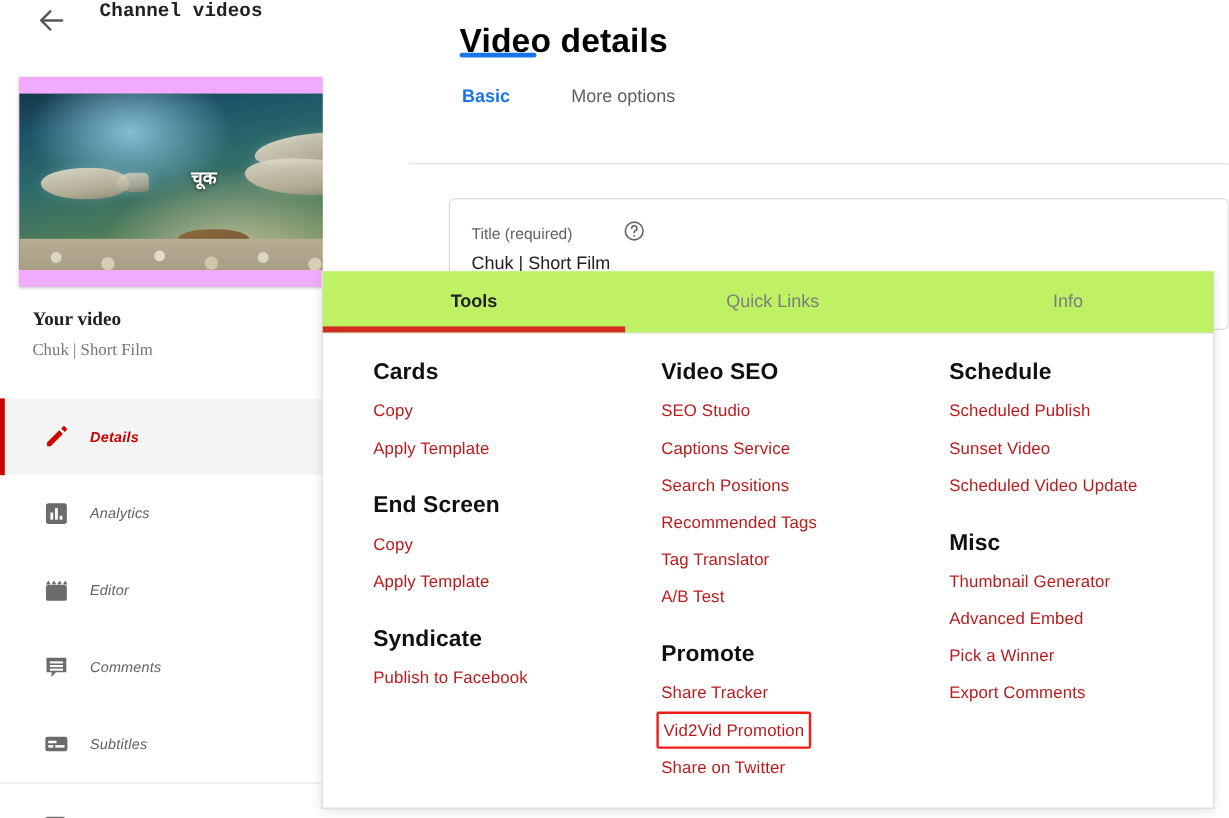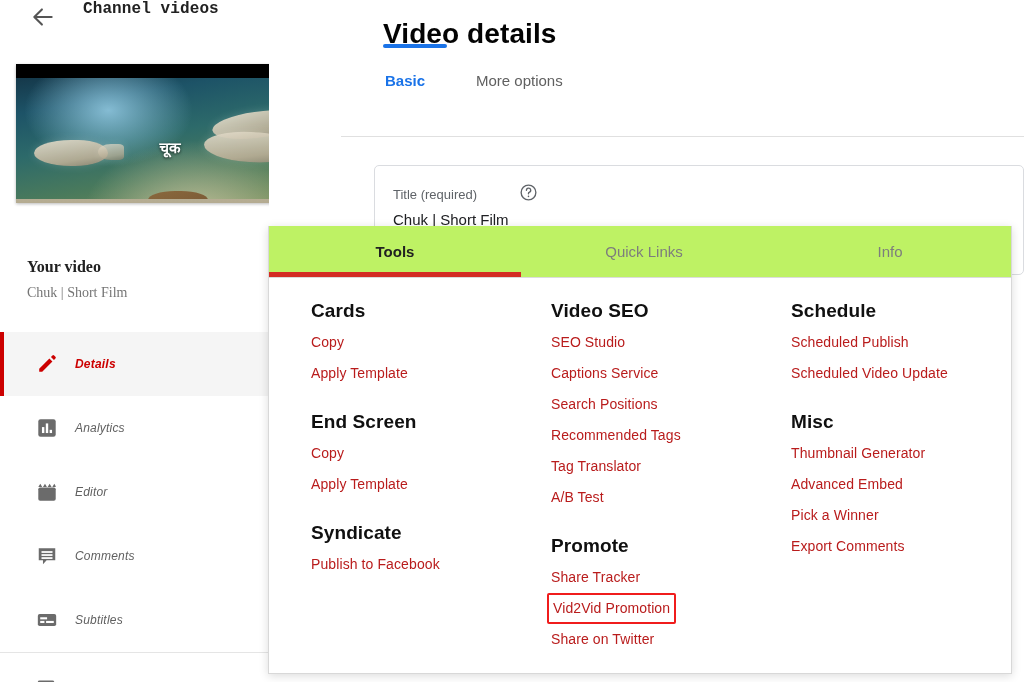--- a/index.html
+++ b/index.html
@@ -12,21 +12,21 @@
   #root { position: relative; width: 1024px; height: 682px; background:#fff; }
 
   
   .left-pane { position:absolute; left:0; top:0; width:269px; height:682px; background:#fff; }
 
   .back-row { position:absolute; left:0; top:0; width:269px; height:52px; display:flex; align-items:flex-start;font-family:Liberation Mono, monospace; }
   .back-arrow { width:34px; height:34px; margin-left:26px; display:flex; align-items:center; justify-content:center; cursor:pointer; }
   .back-arrow svg { display:block; }
   .back-title { margin-left:23px; font-size:16px; font-weight:600; color:#212121; letter-spacing:.1px; }
 
-  .thumb-wrap { position:absolute; left:16px; top:64px; width:308px; height:139px; background:#000000;
+  .thumb-wrap { position:absolute; left:16px; top:64px; width:308px; height:175px; background:#f0abfc;
                 box-shadow:0 1px 3px rgba(0,0,0,.28); overflow:hidden; }
   .thumb-img { position:absolute; left:0; top:14px; width:308px; height:147px; overflow:hidden;
                background:
                  radial-gradient(ellipse 120px 80px at 30% 22%, rgba(150,205,230,.85), rgba(150,205,230,0) 70%),
                  radial-gradient(ellipse 160px 110px at 58% 95%, rgba(205,200,165,.85), rgba(205,200,165,0) 70%),
                  linear-gradient(170deg, #15384a 0%, #1d5367 18%, #2d6a6a 40%, #4a7a5c 62%, #6d8a58 82%, #8a9360 100%);
   }
   .fish { position:absolute; border-radius:50% 40% 45% 50%/50% 50% 50% 50%; background:linear-gradient(170deg,#e6e0cf,#b9ae96 70%,#8d8571); opacity:.92;
           box-shadow:0 0 9px rgba(255,255,255,.18); }
   .gravel { position:absolute; left:0; bottom:0; width:100%; height:26px;
@@ -284,20 +284,21 @@
               <a class="lk hl">Vid2Vid Promotion</a>
               <a class="lk">Share on Twitter</a>
             </div>
           </div>
         </div>
       <div class="ov-col ov-col-2" style="padding-top: 22px;">
           <div class="grp">
             <div class="grp-title">Schedule</div>
             <div class="grp-links" style="margin-top: 5px;">
               <a class="lk">Scheduled Publish</a>
+              <a class="lk">Sunset Video</a>
               <a class="lk">Scheduled Video Update</a>
             </div>
           </div>
           <div class="grp" style="margin-top: 22px;">
             <div class="grp-title">Misc</div>
             <div class="grp-links" style="margin-top: 5px;">
               <a class="lk">Thumbnail Generator</a>
               <a class="lk">Advanced Embed</a>
               <a class="lk">Pick a Winner</a>
               <a class="lk">Export Comments</a>

